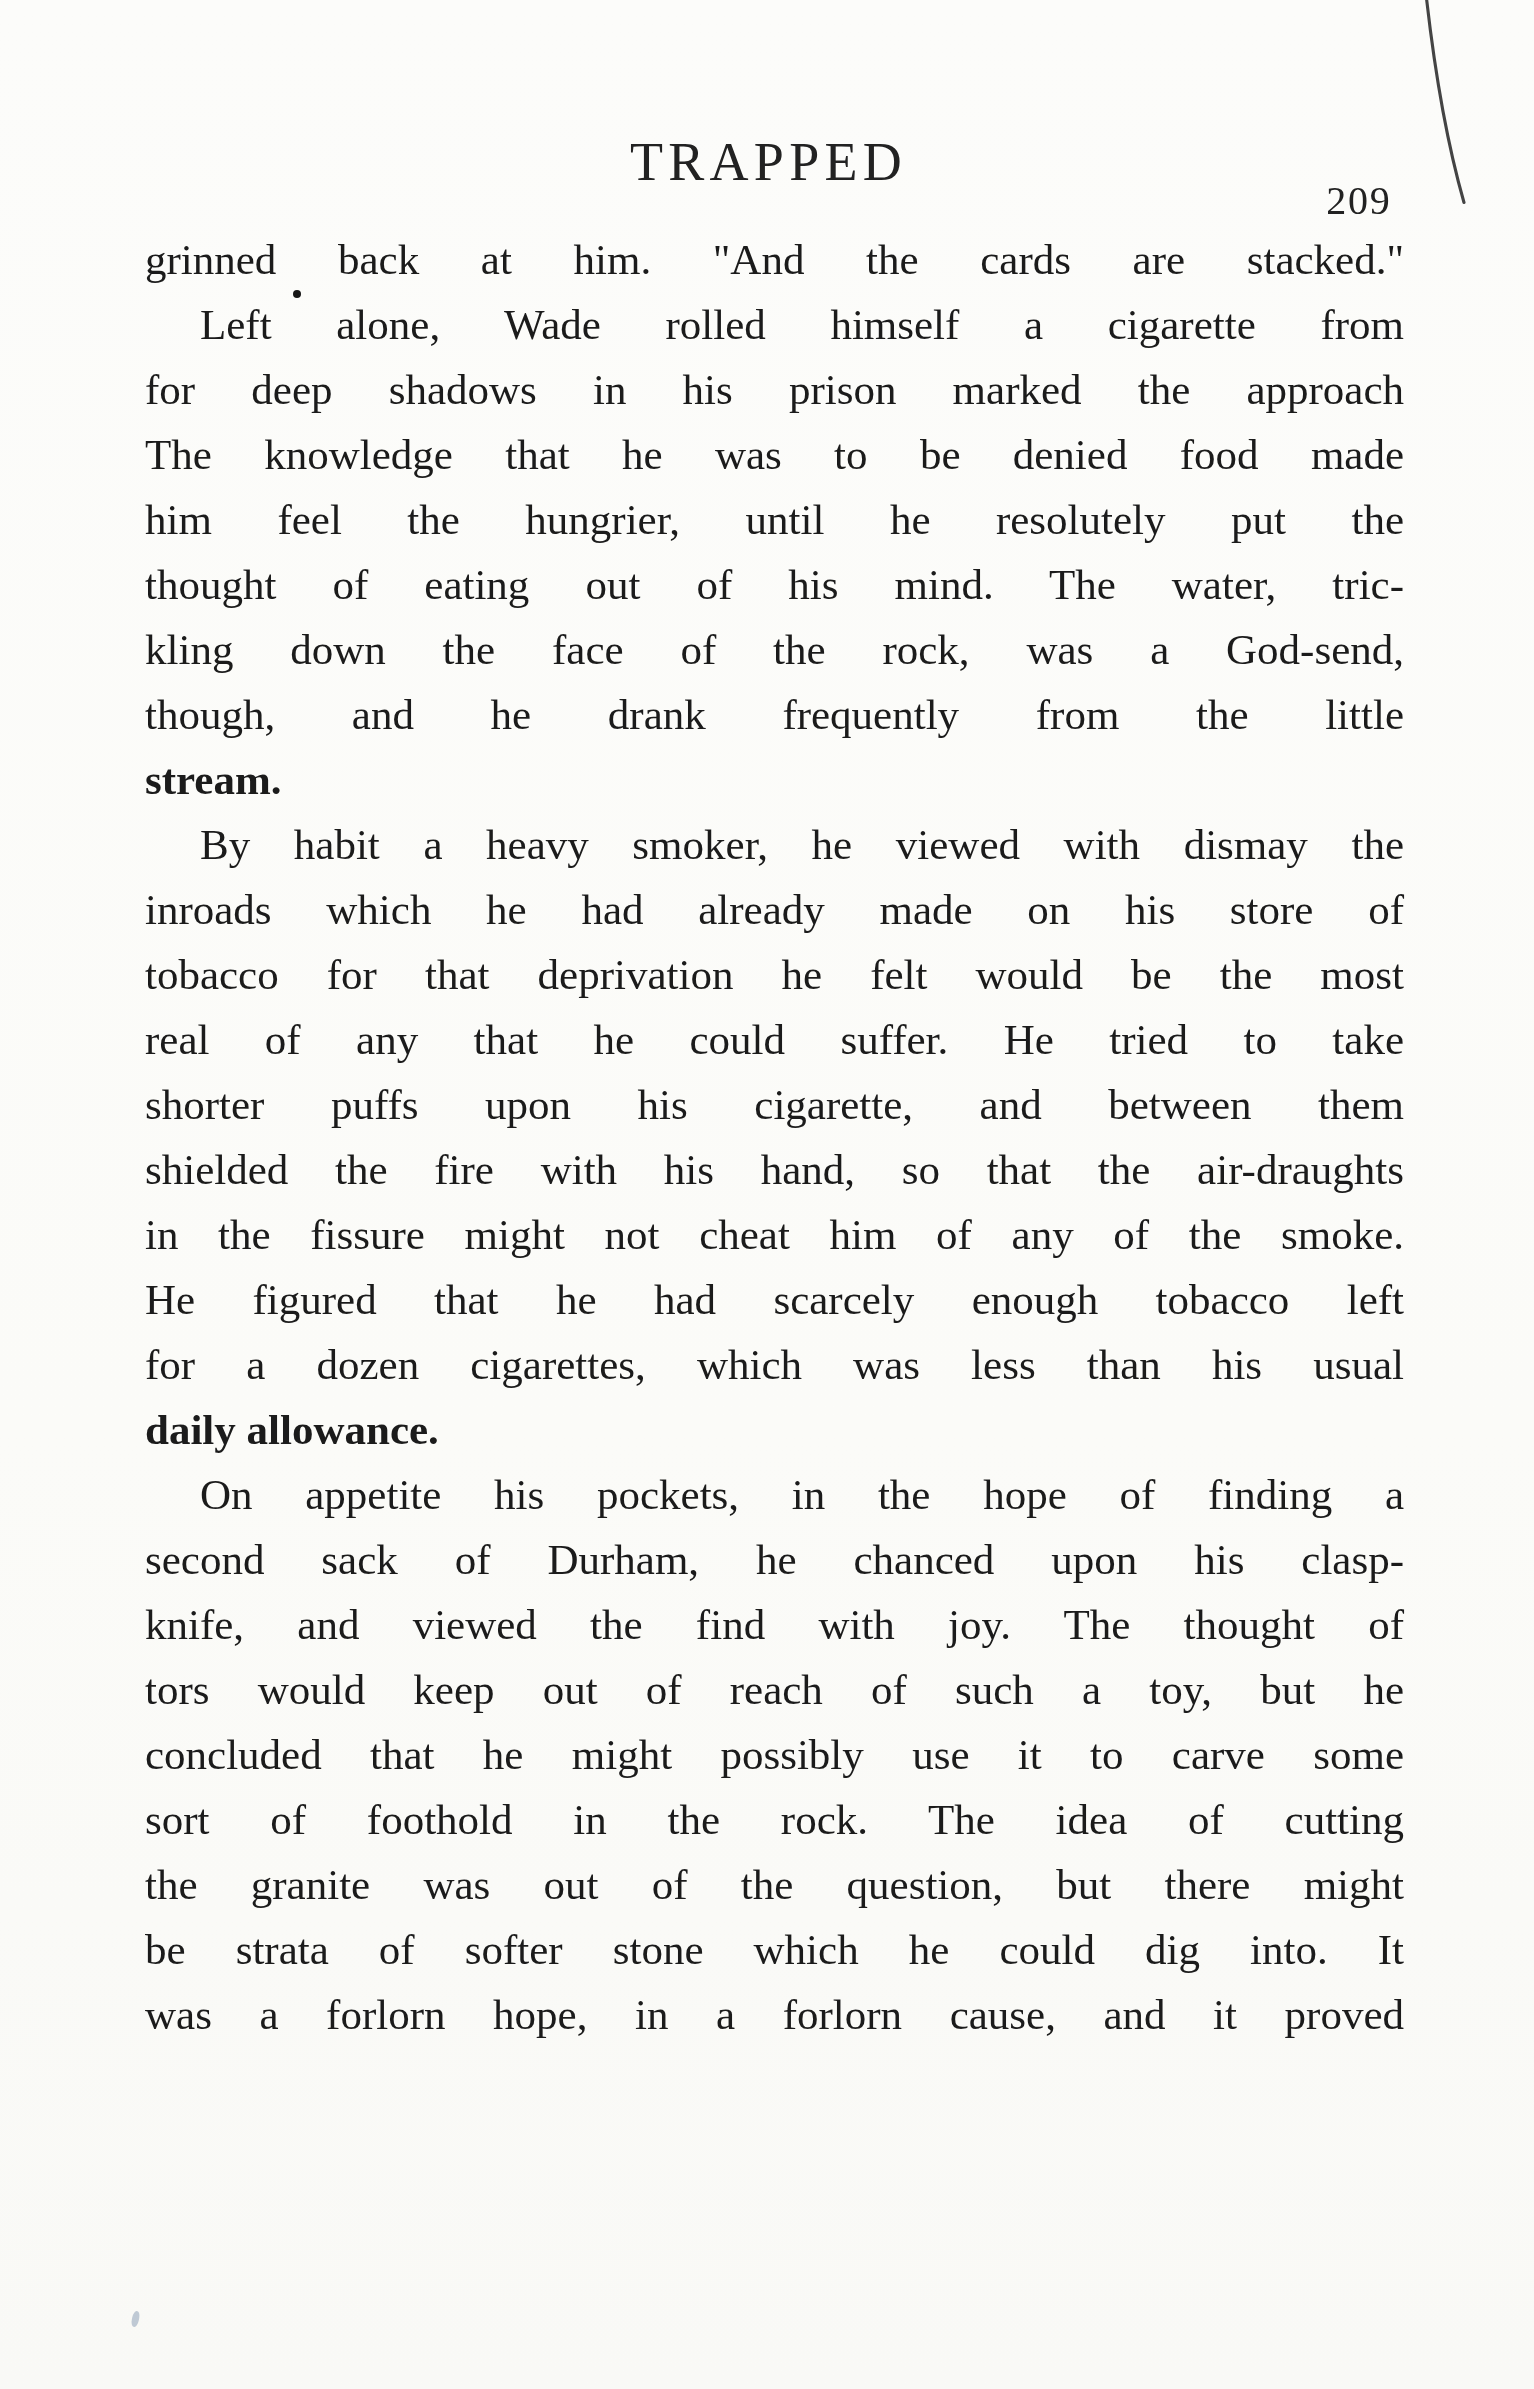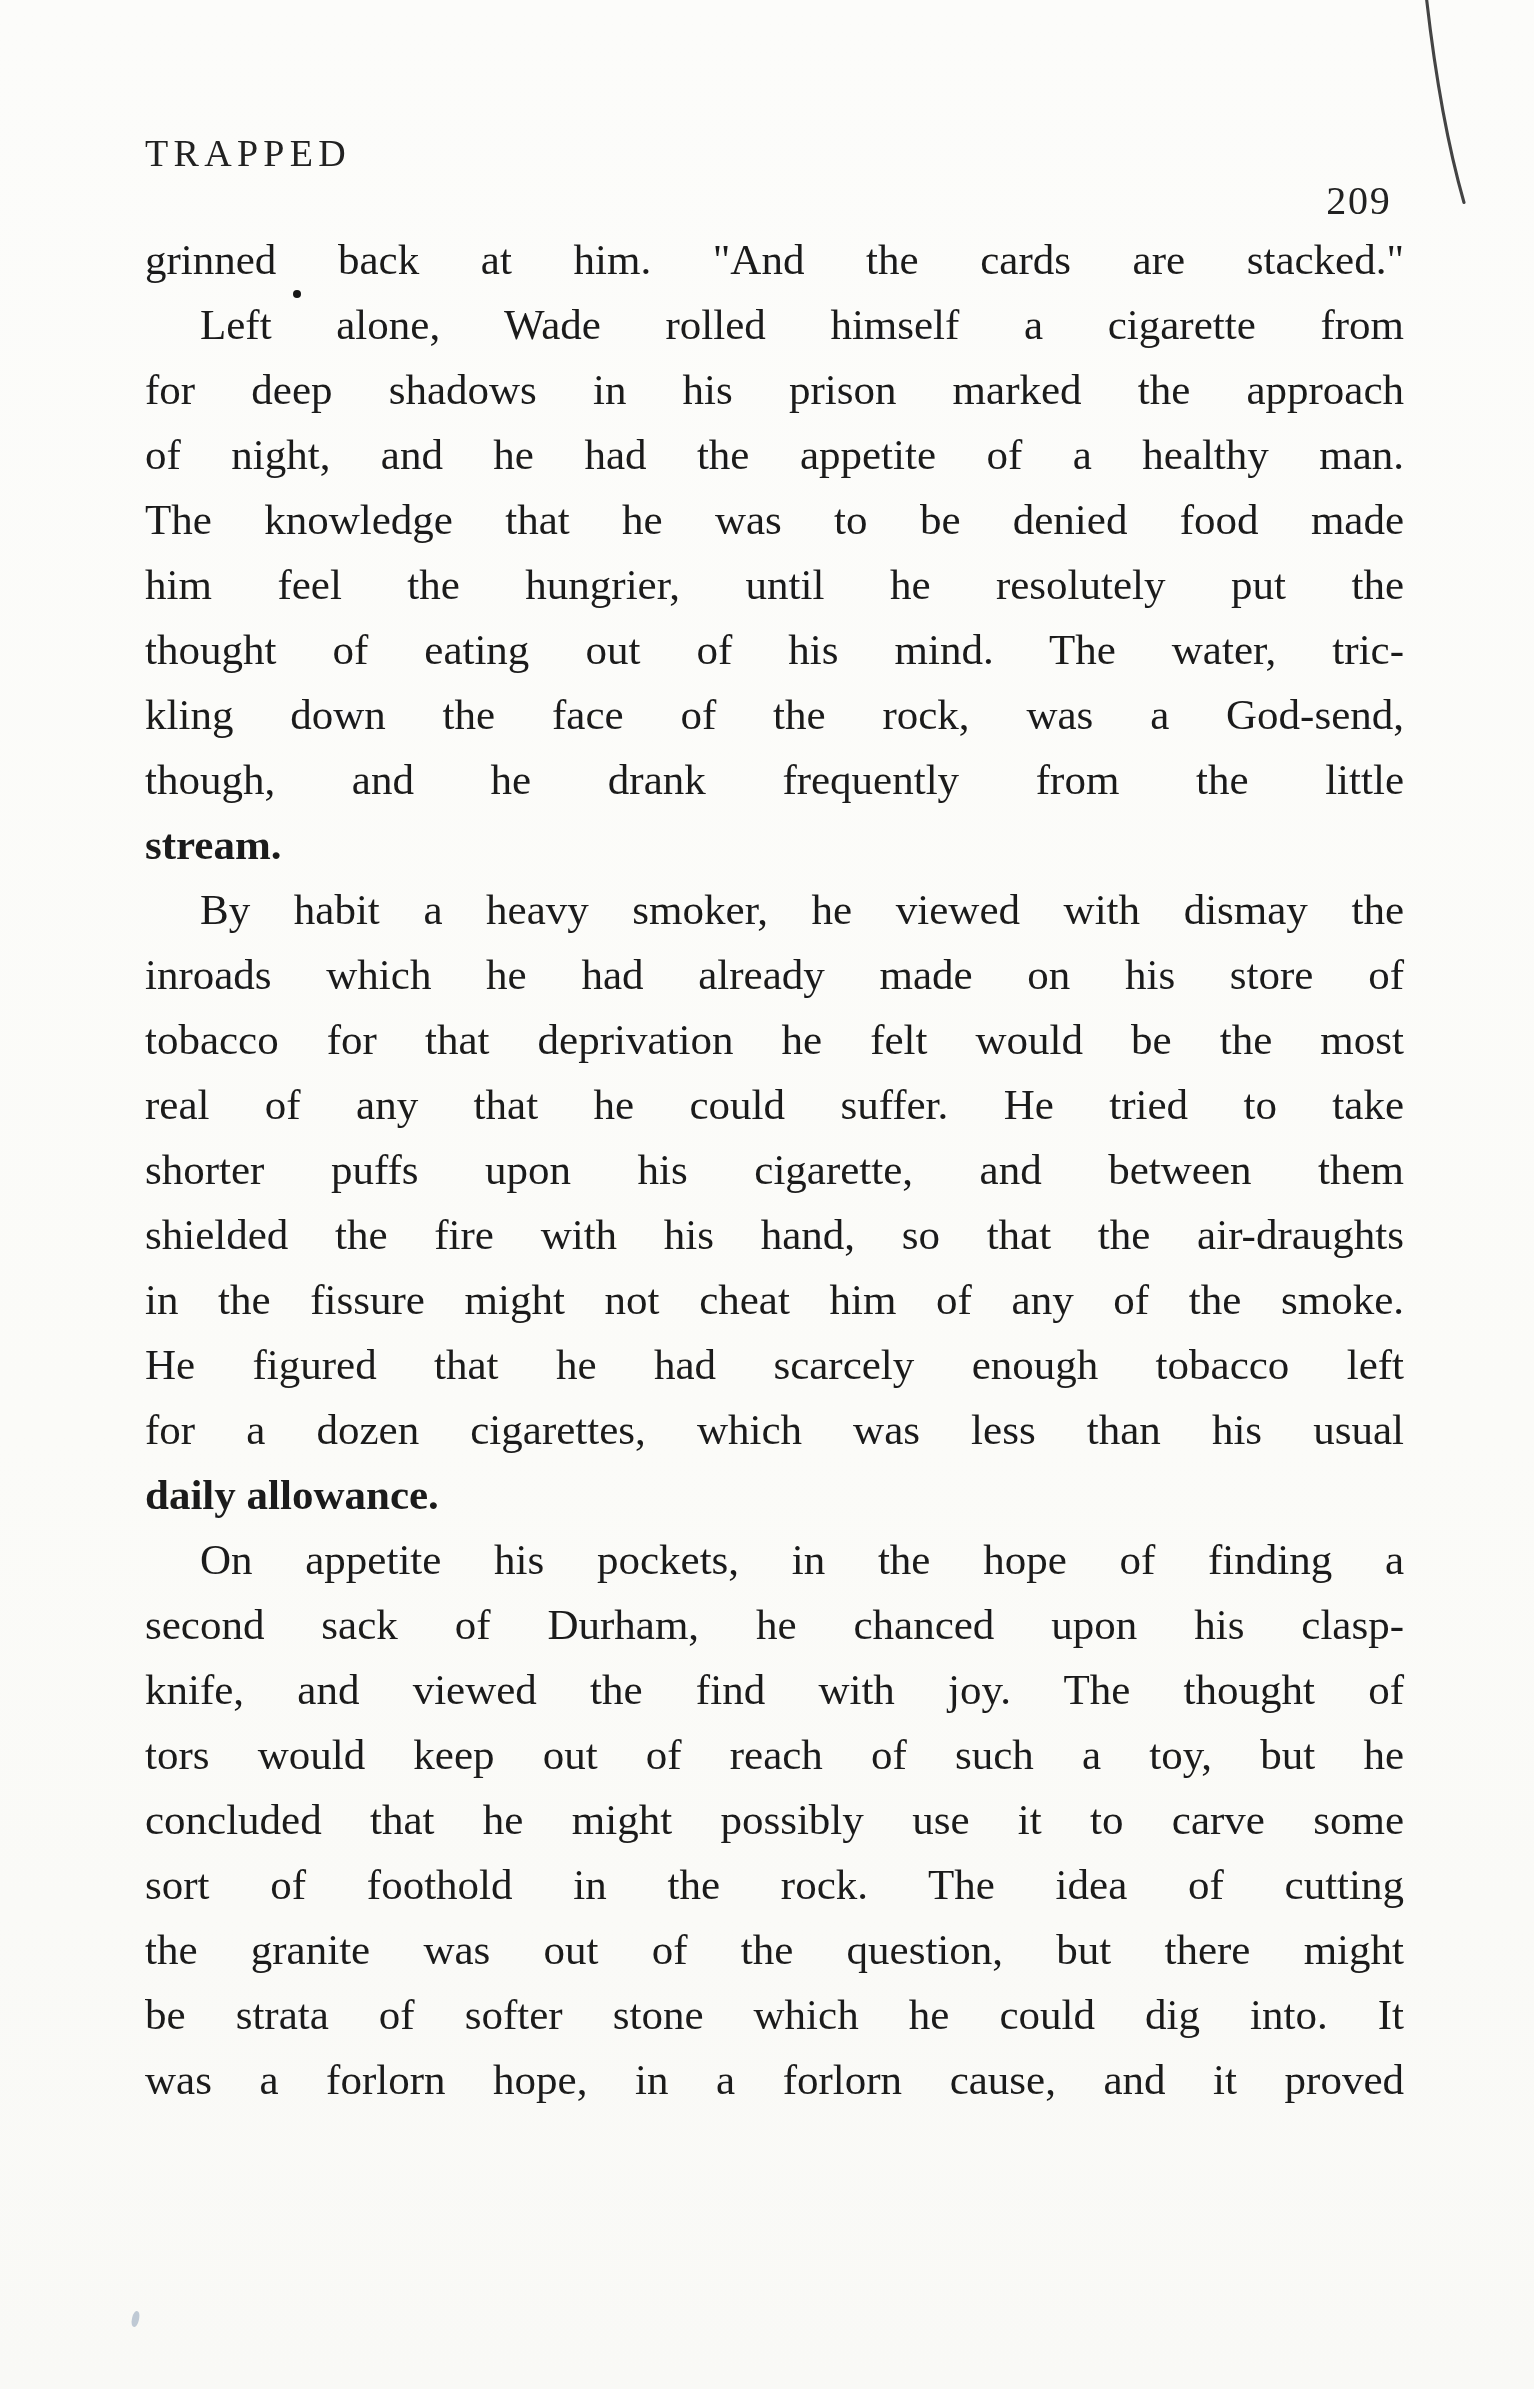--- a/index.html
+++ b/index.html
@@ -19,22 +19,22 @@
   .page-header {
     position: absolute;
     top: 131px;
     left: 145px;
     width: 1259px;
     height: 64px;
   }
   .page-title {
     position: absolute;
     left: 0; right: 12px;
-    text-align: left;
-    font-size: 38px;
+    text-align: center;
+    font-size: 54px;
     letter-spacing: 5.3px;
     color: #222;
   }
   .page-number {
     position: absolute;
     right: 12.4px;
     top: 1.8px;
     font-size: 40px;
     letter-spacing: 1.8px;
     color: #222;
@@ -96,21 +96,20 @@
 
   <div class="page-header">
     <div class="page-title">TRAPPED</div>
     <div class="page-number">209</div>
   </div>
 
   <div class="text-block">
       <div class="line">grinned back at him. "And the cards are stacked."</div>
       <div class="line indent">Left alone, Wade rolled himself a cigarette from</div>
       <div class="line">for deep shadows in his prison marked the approach</div>
-      <div class="line">of night, and he had the appetite of a healthy man.</div>
       <div class="line">The knowledge that he was to be denied food made</div>
       <div class="line">him feel the hungrier, until he resolutely put the</div>
       <div class="line">thought of eating out of his mind. The water, tric-</div>
       <div class="line">kling down the face of the rock, was a God-send,</div>
       <div class="line">though, and he drank frequently from the little</div>
       <div class="line short">stream.</div>
       <div class="line indent">By habit a heavy smoker, he viewed with dismay the</div>
       <div class="line">inroads which he had already made on his store of</div>
       <div class="line">tobacco for that deprivation he felt would be the most</div>
       <div class="line">real of any that he could suffer. He tried to take</div>

